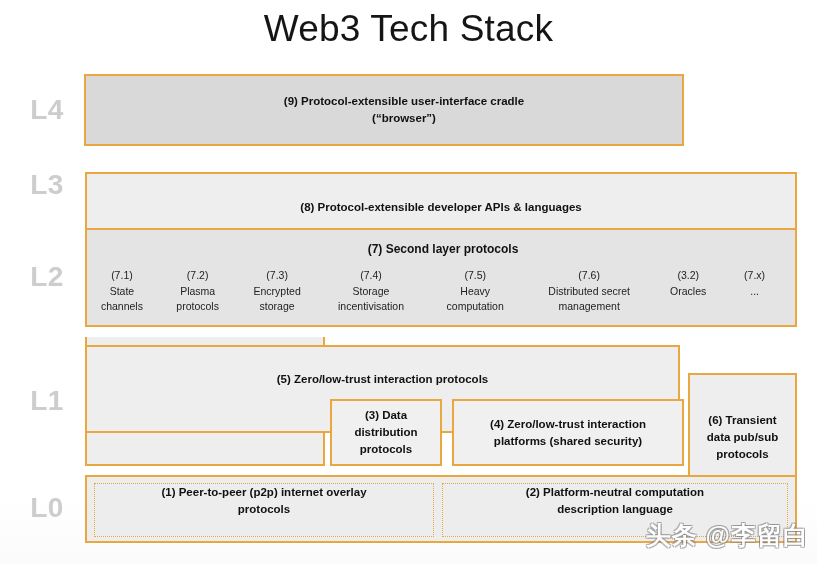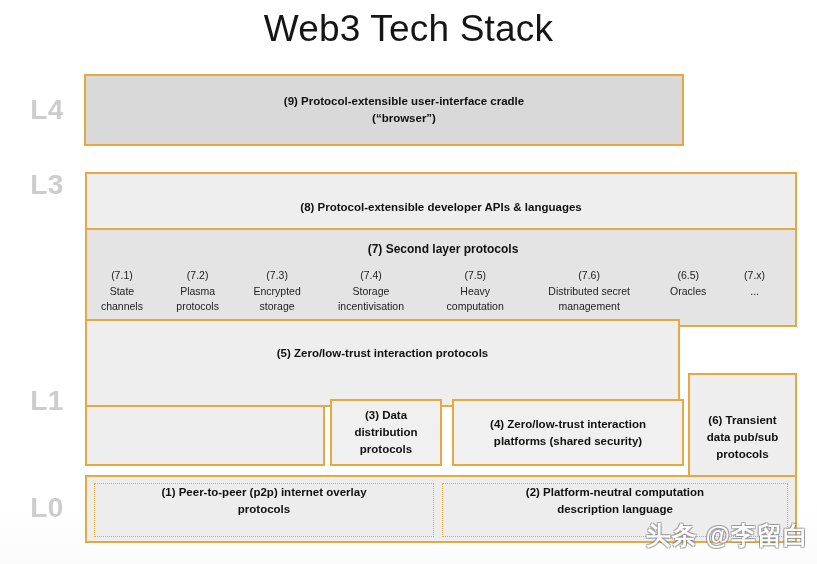--- a/index.html
+++ b/index.html
@@ -113,21 +113,21 @@
     line-height: 15.5px;
     text-align: center;
     white-space: nowrap;
   }
   .sub .num { display: block; }
   .sub .nm  { display: block; }
   .sub-spacer { flex: 1 1 auto; }
 
   
   #l1-5 {
-    left: 85px; top: 319px;
+    left: 85px; top: 345px;
     width: 595px; height: 88px;
     background: #eeeeee;
     align-items: flex-start;
     padding-top: 24px;
   }
   #l1-5-inner {
     position: absolute;
     left: 85px; top: 337px;
     width: 240px; height: 129px;
     box-sizing: border-box;
@@ -193,20 +193,21 @@
 </style>
 </head>
 <body>
 
 <div id="canvas">
 
   <div class="title">Web3 Tech Stack</div>
 
   <div class="lbl" style="top:94px">L4</div>
   <div class="lbl" style="top:169px">L3</div>
+  <div class="lbl" style="top:261px">L2</div>
   <div class="lbl" style="top:385px">L1</div>
   <div class="lbl" style="top:492px">L0</div>
 
   <div class="box" id="l4-box">
     <div class="txt">
       <span>(9) Protocol-extensible user-interface cradle</span><br>
       <span>(“browser”)</span>
     </div>
   </div>
 
@@ -243,21 +244,21 @@
         <span class="num">(7.5)</span>
         <span class="nm">Heavy</span>
         <span class="nm">computation</span>
       </div>
       <div class="sub" style="width:118px">
         <span class="num">(7.6)</span>
         <span class="nm">Distributed secret</span>
         <span class="nm">management</span>
       </div>
       <div class="sub" style="width:60px">
-        <span class="num">(6.5)</span>
+        <span class="num">(3.2)</span>
         <span class="nm">Oracles</span>
       </div>
       <div class="sub" style="width:48px">
         <span class="num">(7.x)</span>
         <span class="nm">...</span>
       </div>
       <div class="sub-spacer"></div>
     </div>
   </div>
 

